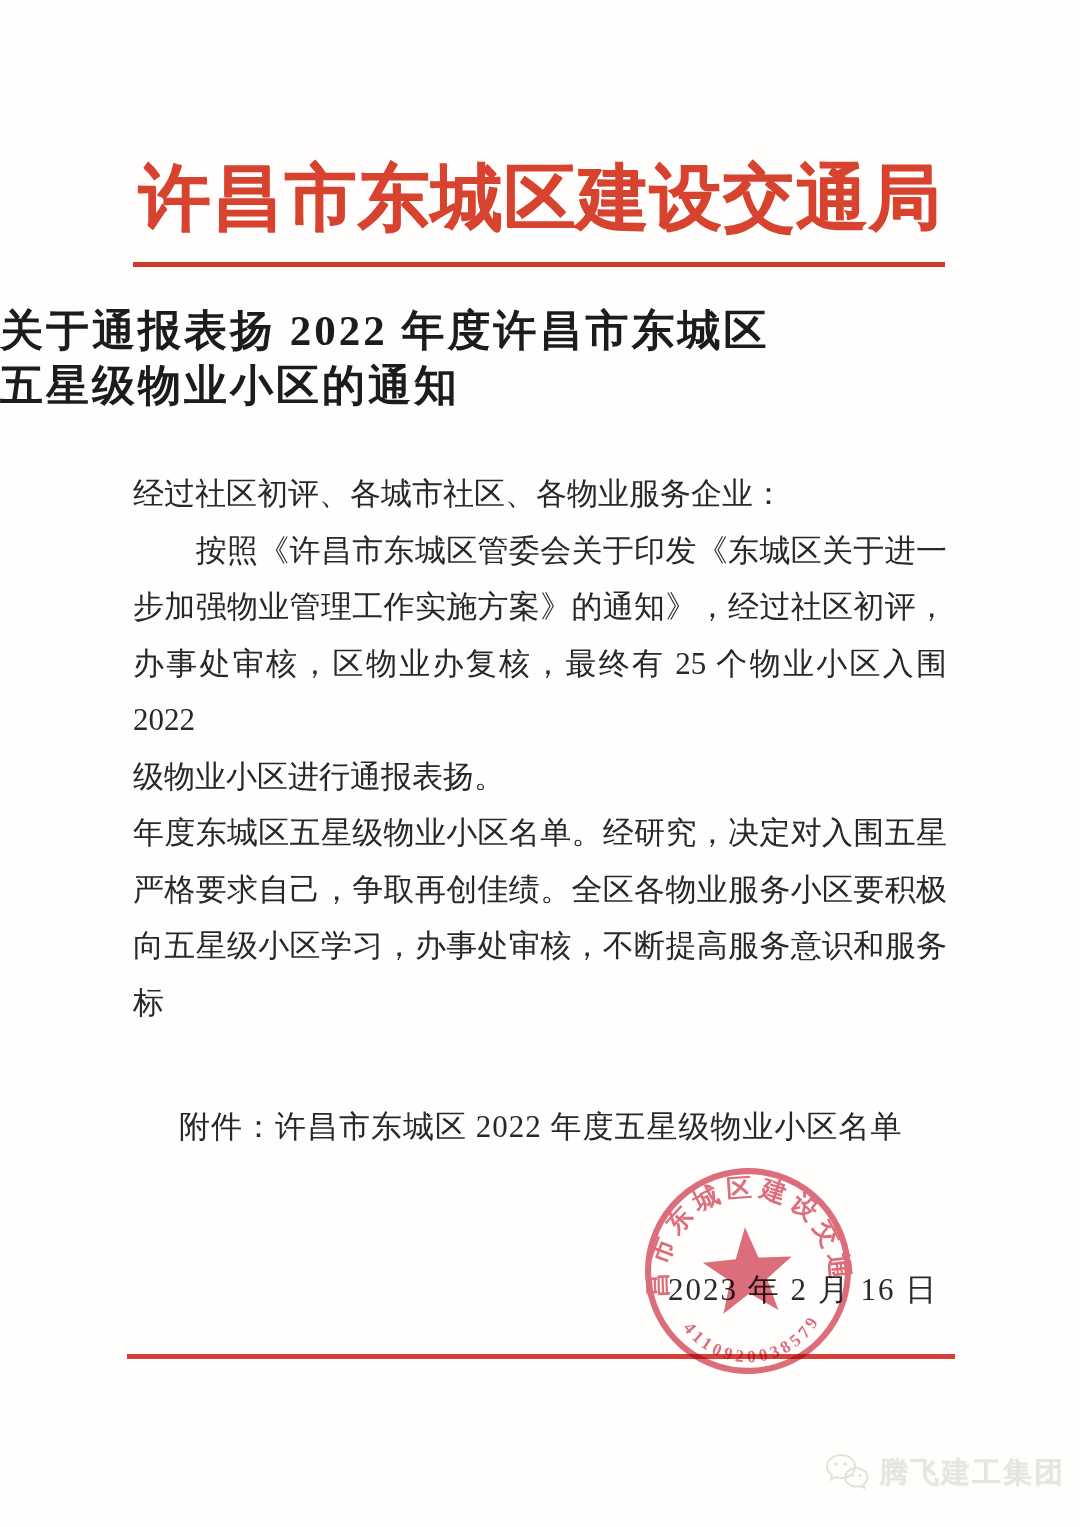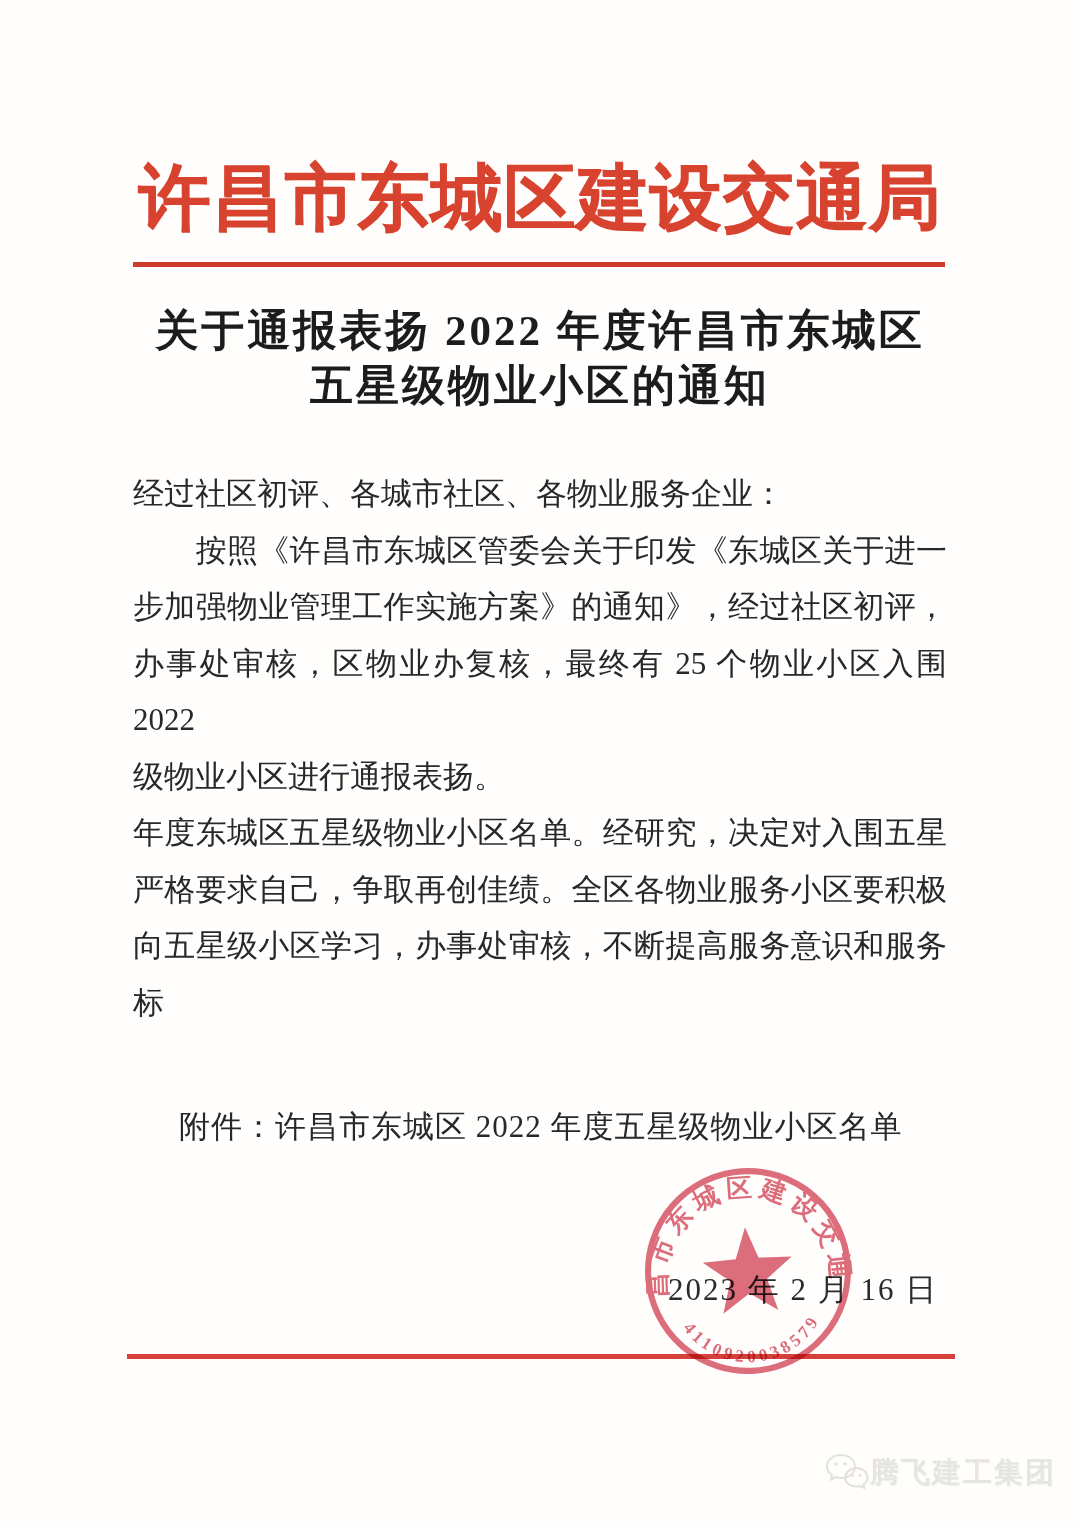--- a/index.html
+++ b/index.html
@@ -30,21 +30,20 @@
     position: absolute;
     top: 262px; left: 133px;
     width: 812px; height: 5px;
     background: #ce3a2d;
   }
 
   
   .doc-title {
     position: absolute;
     top: 303px; left: 0; right: 0;
-    text-align: center;
     font-size: 43px;
     line-height: 55px;
     font-weight: 600;
     letter-spacing: 3px;
     color: #1c1c1c;
   }
 
   
   .body-text {
     position: absolute;
@@ -98,21 +97,21 @@
   .seal svg { width: 100%; height: 100%; }
   .seal .ring-text { font-family: "Liberation Serif", serif; font-weight: 700; font-size: 25px; letter-spacing: 6px; fill: #d44d5e; }
   .seal .code-text { font-family: "Liberation Serif", serif; font-weight: 600; font-size: 17px; letter-spacing: 4px; fill: #d44d5e; }
 
   
   .watermark {
     position: absolute;
     top: 1452px; left: 824px;
     display: flex;
     align-items: center;
-    gap: 0;
+    gap: 9px;
   }
   .watermark-label {
     font-size: 29px;
     font-weight: 700;
     letter-spacing: 2px;
     color: #e6e5e1;
     text-shadow: 1px 1px 1px #f6f5f2;
     white-space: nowrap;
   }
   .wechat-icon { width: 46px; height: 42px; }

